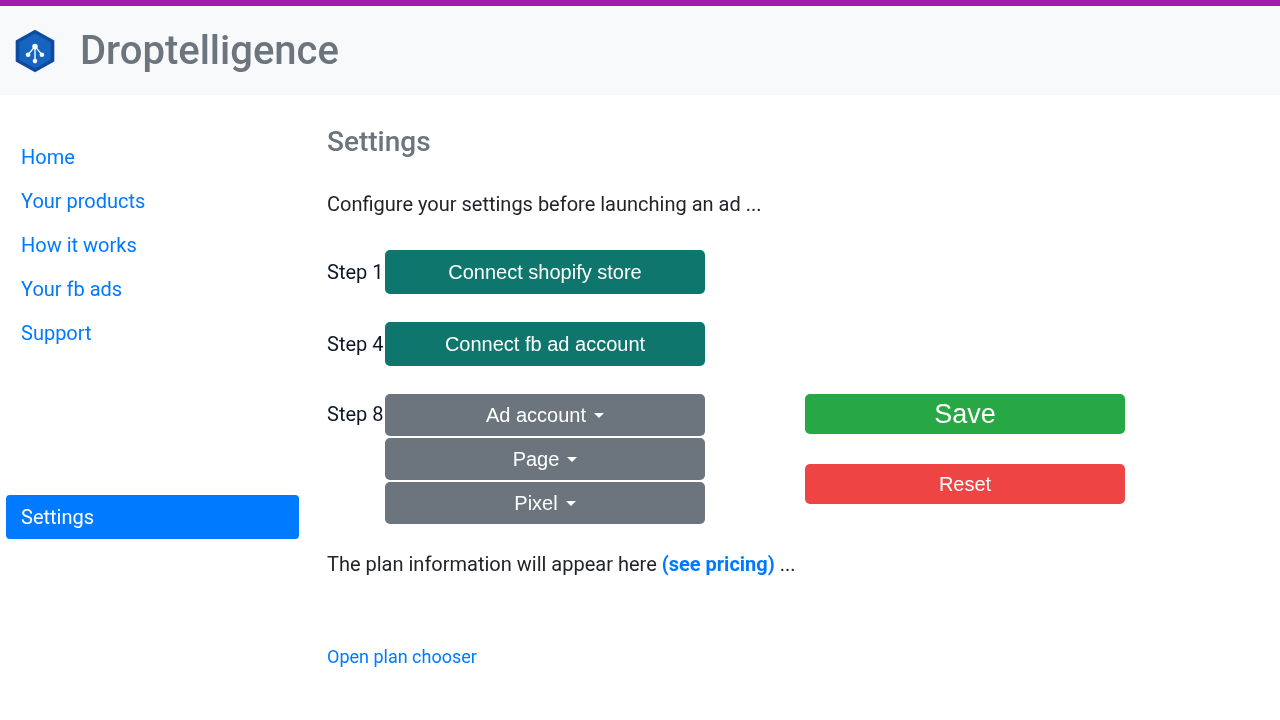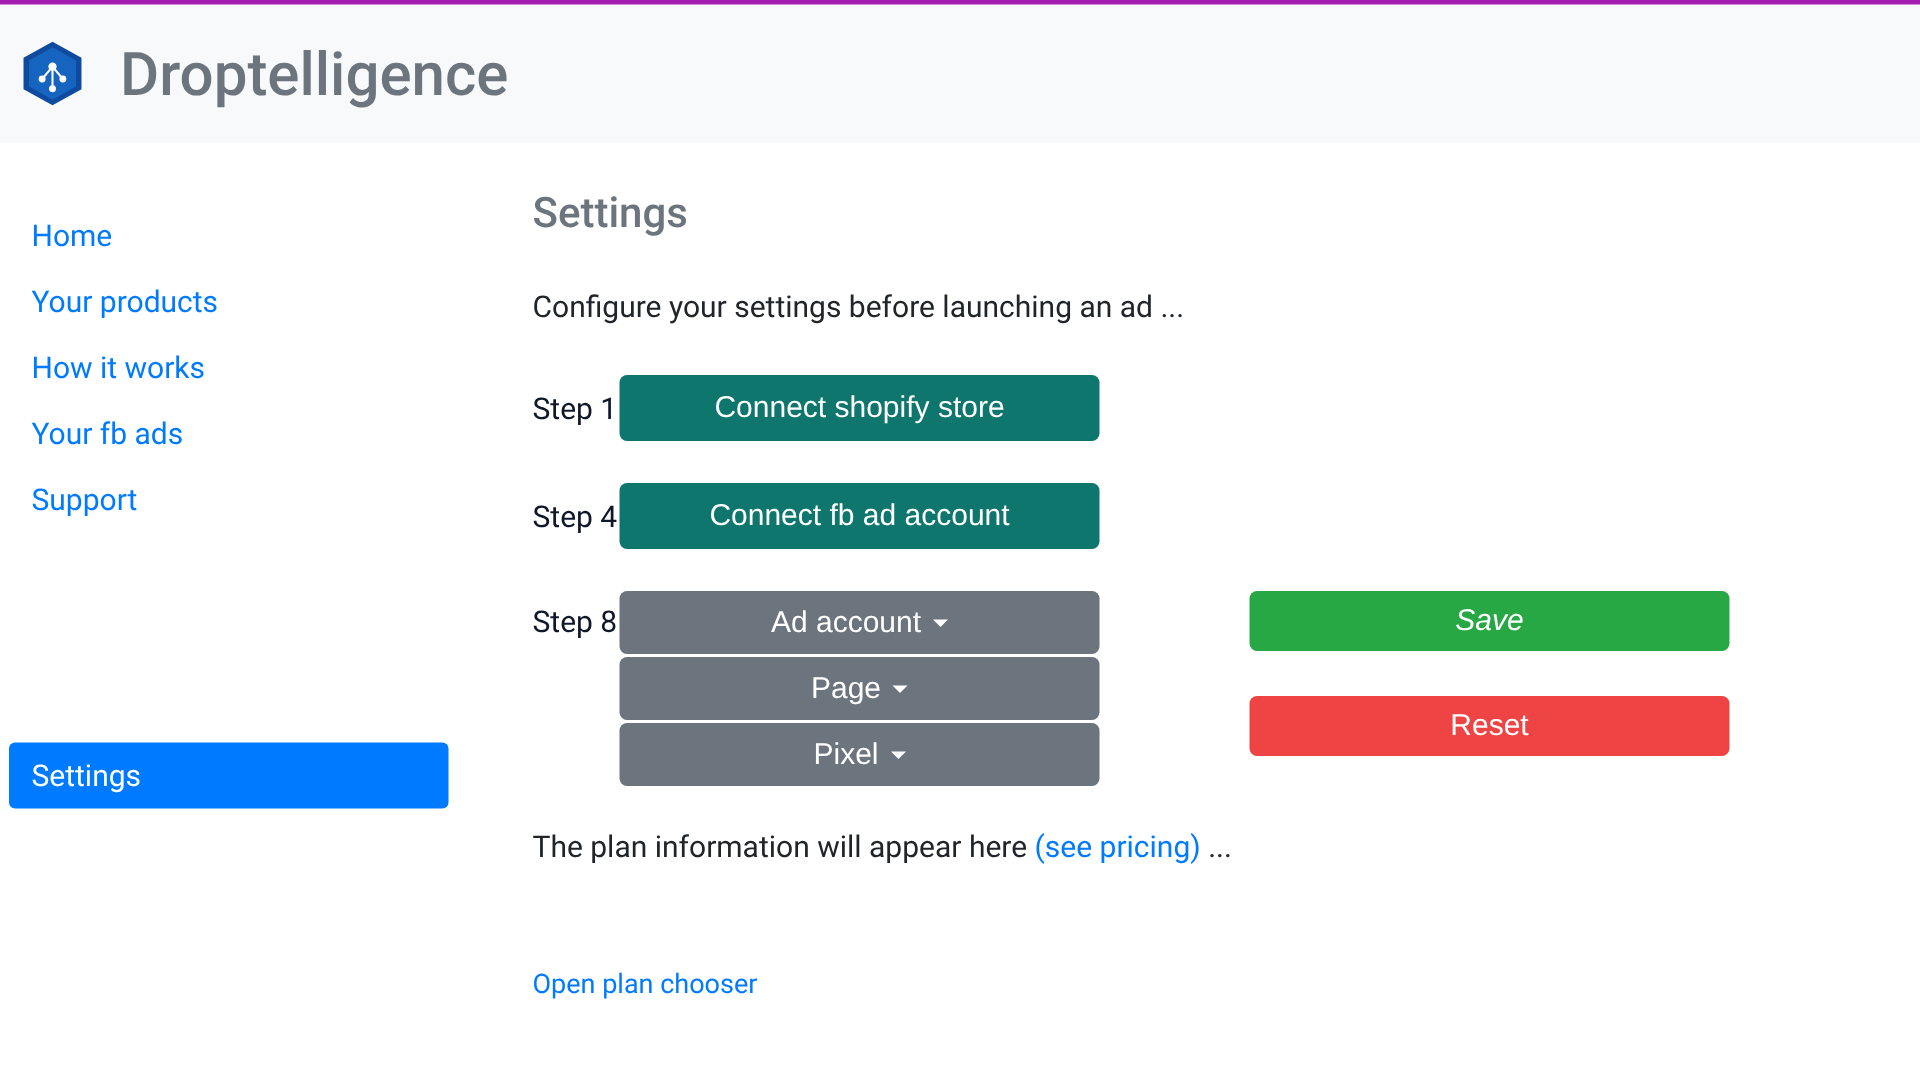--- a/index.html
+++ b/index.html
@@ -11,21 +11,21 @@
       width: 1280px;
       height: 720px;
       overflow: hidden;
     }
 
     
     .header {
       width: 100%;
       height: 95px;
       background: #f8f9fa;
-      border-top: 3px solid #a21caf;
+      border-top: 6px solid #a21caf;
       display: flex;
       align-items: center;
       padding-left: 12px;
     }
     .logo {
       width: 46px;
       height: 46px;
       margin-right: 22px;
       display: flex;
       align-items: center;
@@ -35,21 +35,20 @@
     .brand {
       font-size: 40px;
       font-weight: 500;
       color: #6c757d;
     }
 
     
     .container {
       display: flex;
       width: 100%;
-      gap: 28px;
     }
 
     .sidebar {
       width: 305px;
       padding-top: 40px;
       padding-left: 6px;
       padding-right: 6px;
       flex-shrink: 0;
     }
     .sidebar a {
@@ -146,42 +145,41 @@
       margin-left: 100px;
       width: 320px;
     }
     .btn-save {
       background: #28a745;
       color: #fff;
       border: none;
       border-radius: 5px;
       width: 320px;
       height: 40px;
-      font-size: 20px;
+      font-size: 27px;
       cursor: pointer;
       margin-bottom: 30px;
-      font-style: italic;
     }
     .btn-reset {
       background: #ef4444;
       color: #fff;
       border: none;
       border-radius: 5px;
       width: 320px;
       height: 40px;
       font-size: 20px;
       cursor: pointer;
     }
 
     .plan-line {
       font-size: 20px;
       margin-top: 10px;
       margin-bottom: 70px;
     }
-    .plan-line a { color: #007bff; text-decoration: none; }
+    .plan-line a { color: #007bff; text-decoration: none; font-weight: bold; }
 
     .open-plan {
       color: #007bff;
       font-size: 18px;
       text-decoration: none;
       display: inline-block;
     }
   </style>
 </head>
 <body>

